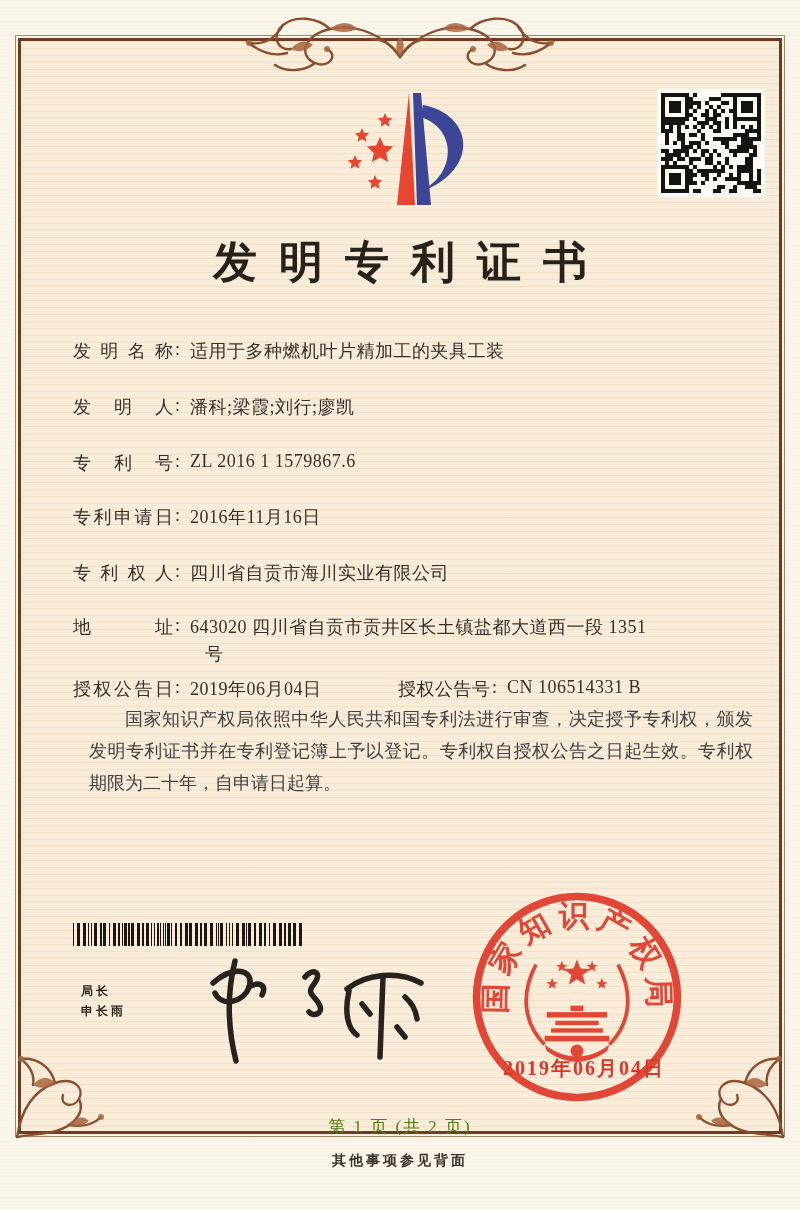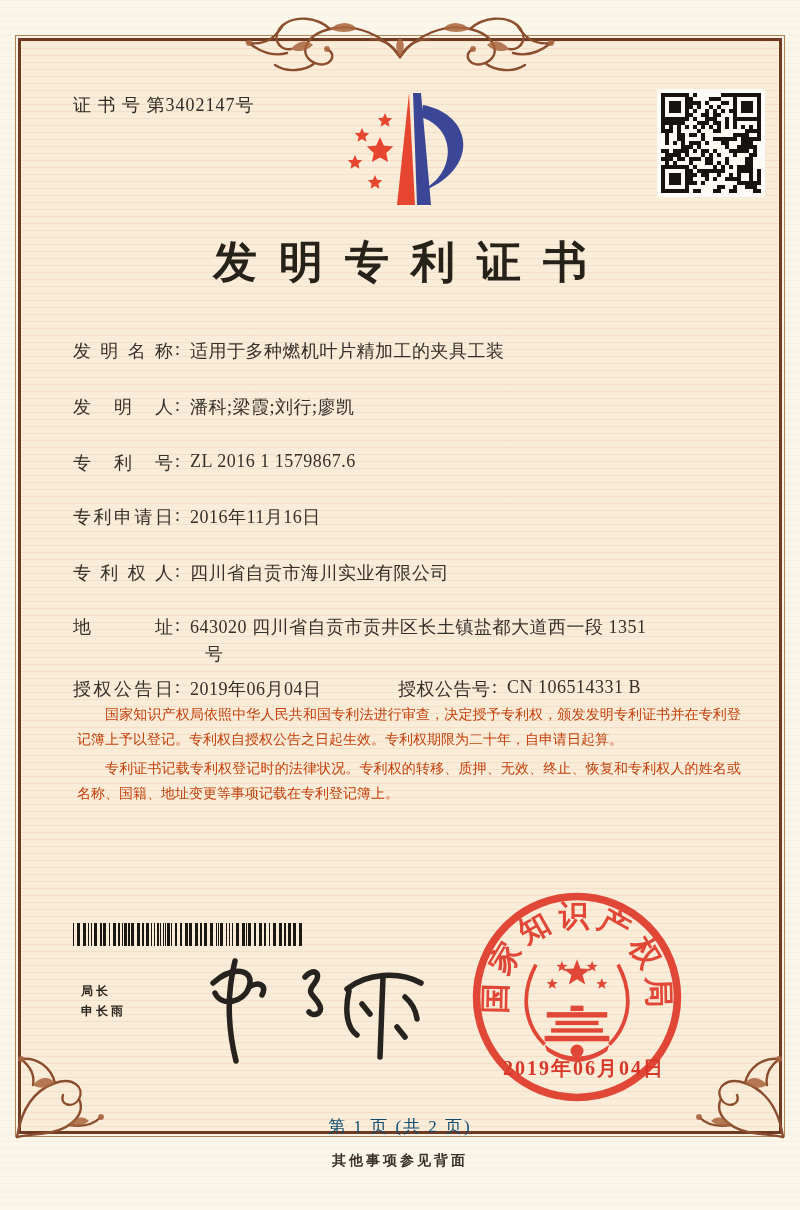--- a/index.html
+++ b/index.html
@@ -52,38 +52,38 @@
   .fields{position:absolute;left:52px;top:298px;width:680px;font-size:18px;}
   .frow{position:absolute;left:0;white-space:nowrap;}
   .flabel{display:inline-block;width:100px;text-align:justify;text-align-last:justify;vertical-align:top;}
   .fcolon{display:inline-block;margin:0 10px 0 2px;}
   .fvalue{display:inline-block;vertical-align:top;letter-spacing:.5px;}
   .addr2{position:absolute;left:132px;white-space:nowrap;letter-spacing:.5px;}
   .grant-right{position:absolute;left:325px;white-space:nowrap;}
   .grant-right .flabel{width:92px;}
   
   .body-text{
-    position:absolute;left:56px;top:662px;width:664px;
-    font-size:14px;line-height:1.78;text-align:justify;color:#c2410c;
+    position:absolute;left:68px;top:662px;width:664px;
+    font-size:18px;line-height:1.78;text-align:justify;color:#404040;
   }
   .body-text p{margin:0 0 4px 0;text-indent:2em;}
   
   .barcode{position:absolute;left:52px;top:882px;width:230px;height:23px;}
   .barcode .bar{position:absolute;top:0;height:100%;background:#1b1813;}
   .signatory{position:absolute;left:60px;top:940px;font-family:"Liberation Sans","DejaVu Sans",sans-serif;
     font-size:12px;font-weight:600;color:#2c2620;letter-spacing:3px;line-height:1.7;}
   .signature{position:absolute;left:178px;top:908px;}
   .seal{position:absolute;left:448px;top:848px;}
   .seal-date{
     position:absolute;left:482px;top:1014px;font-size:20px;font-weight:600;
     color:#d8382a;letter-spacing:2px;white-space:nowrap;
   }
   .page-info{
     position:absolute;left:0;top:1074px;width:100%;text-align:center;
-    font-size:17px;color:#0c4a6e;letter-spacing:2px;
+    font-size:17px;color:#4d7c0f;letter-spacing:2px;
   }
   .back-note{
     position:absolute;left:0;top:1152px;width:100%;text-align:center;
     font-size:14px;color:#38322a;letter-spacing:3px;font-weight:600;
   }
 </style>
 </head>
 <body>
 
 <div class="page">
@@ -136,24 +136,20 @@
         <path d="M58,78 C70,80 82,78 90,70"></path>
       </g>
       <g fill="#a9653d" opacity="0.85">
         <path d="M22,38 C28,30 38,28 44,36 C36,42 28,42 22,38 Z"></path>
         <path d="M58,78 C64,70 72,68 78,74 C70,80 64,80 58,78 Z"></path>
         <circle cx="10" cy="12" r="3"></circle>
         <circle cx="90" cy="70" r="3"></circle>
       </g>
     </svg>
 
-    <div class="cert-no">
-      <span>证 书 号</span>
-      <span>第3402147号</span>
-    </div>
 
     <svg class="logo" width="160" height="132" viewBox="0 0 160 132">
       <g fill="#e64530">
         <polygon id="star-big" points="47,54 50.8,62.6 60.2,63.6 53.2,69.9 55.1,79.1 47,74.4 38.9,79.1 40.8,69.9 33.8,63.6 43.2,62.6"></polygon>
         <polygon points="52,30 54.1,34.7 59.2,35.2 55.4,38.7 56.4,43.7 52,41.1 47.6,43.7 48.6,38.7 44.8,35.2 49.9,34.7"></polygon>
         <polygon points="29,45 31.1,49.7 36.2,50.2 32.4,53.7 33.4,58.7 29,56.1 24.6,58.7 25.6,53.7 21.8,50.2 26.9,49.7"></polygon>
         <polygon points="22,72 24.1,76.7 29.2,77.2 25.4,80.7 26.4,85.7 22,83.1 17.6,85.7 18.6,80.7 14.8,77.2 19.9,76.7"></polygon>
         <polygon points="42,92 44.1,96.7 49.2,97.2 45.4,100.7 46.4,105.7 42,103.1 37.6,105.7 38.6,100.7 34.8,97.2 39.9,96.7"></polygon>
         <polygon points="76,10 64,122 82,122"></polygon>
       </g>
@@ -816,21 +812,20 @@
       <div class="frow" style="top:338px;">
         <span class="flabel">授权公告日</span><span class="fcolon">:</span><span class="fvalue">2019年06月04日</span>
         <span class="grant-right">
           <span class="flabel">授权公告号</span><span class="fcolon">:</span><span class="fvalue">CN 106514331 B</span>
         </span>
       </div>
     </div>
 
     <div class="body-text">
       <p>国家知识产权局依照中华人民共和国专利法进行审查，决定授予专利权，颁发发明专利证书并在专利登记簿上予以登记。专利权自授权公告之日起生效。专利权期限为二十年，自申请日起算。</p>
-      <p>专利证书记载专利权登记时的法律状况。专利权的转移、质押、无效、终止、恢复和专利权人的姓名或名称、国籍、地址变更等事项记载在专利登记簿上。</p>
     </div>
 
     <div class="barcode" id="barcode">
         <div class="bar" style="left: 0px; width: 1px;"></div>
         <div class="bar" style="left: 4px; width: 3px;"></div>
         <div class="bar" style="left: 10px; width: 3px;"></div>
         <div class="bar" style="left: 15px; width: 1px;"></div>
         <div class="bar" style="left: 18px; width: 1px;"></div>
         <div class="bar" style="left: 21px; width: 3px;"></div>
         <div class="bar" style="left: 27px; width: 2px;"></div>

